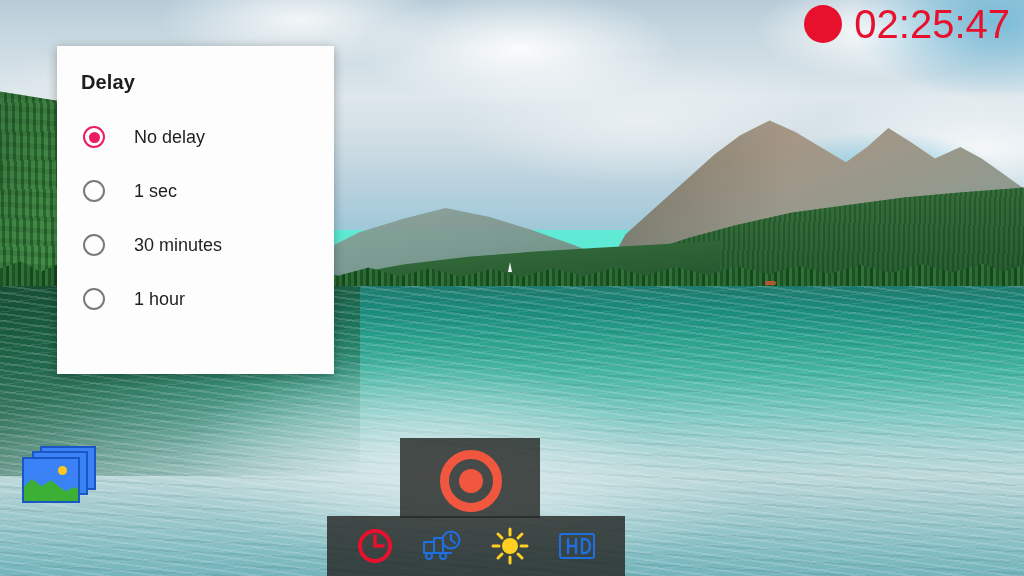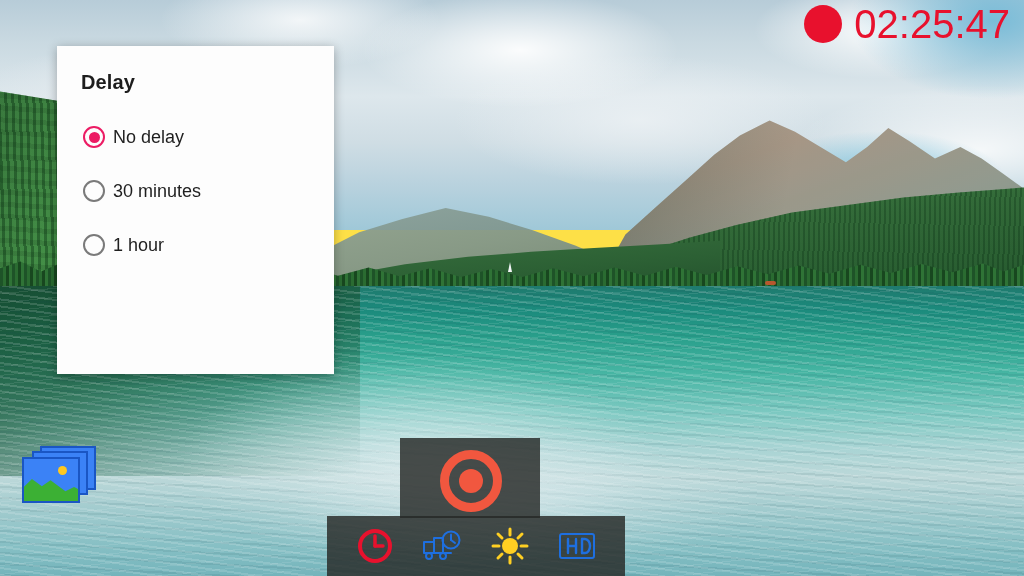--- a/index.html
+++ b/index.html
@@ -5,21 +5,21 @@
   html, body {
     margin: 0; padding: 0;
     width: 1024px; height: 576px;
     overflow: hidden;
     font-family: "Liberation Sans", sans-serif;
   }
   #app {
     position: relative;
     width: 1024px; height: 576px;
     overflow: hidden;
-    background: #fde047;
+    background: #5eead4;
   }
 
   
   .scene { position: absolute; inset: 0; overflow: hidden; }
 
   
   .sky {
     position: absolute; left: 0; top: 0; width: 1024px; height: 230px;
     background:
       radial-gradient(ellipse 180px 70px at 880px 30px, rgba(255,255,255,.95), rgba(255,255,255,0) 70%),
@@ -172,21 +172,21 @@
     box-sizing: border-box;
     flex: 0 0 auto;
     display: flex; align-items: center; justify-content: center;
   }
   .radio.checked { border-color: #ec1c64; }
   .radio.checked::after {
     content: ""; width: 11px; height: 11px; border-radius: 50%;
     background: #ec1c64;
   }
   .option-label {
-    margin-left: 8px; font-size: 18px; color: #1f1f1f;
+    margin-left: 29px; font-size: 18px; color: #1f1f1f;
   }
 
   
   .gallery {
     position: absolute; left: 22px; top: 446px;
     width: 74px; height: 58px;
   }
   .gal-card {
     position: absolute; border: 2px solid #1a56c4;
     background: #3b82f6; box-sizing: border-box;
@@ -269,20 +269,24 @@
   <div class="dialog">
     <div class="dialog-title">Delay</div>
 
     <div class="options">
 
       <div class="option">
         <span class="radio checked"></span>
         <span class="option-label">No delay</span>
       </div>
 
+      <div class="option">
+        <span class="radio"></span>
+        <span class="option-label">1 sec</span>
+      </div>
 
 
       <div class="option">
         <span class="radio"></span>
         <span class="option-label">30 minutes</span>
       </div>
 
       <div class="option">
         <span class="radio"></span>
         <span class="option-label">1 hour</span>

